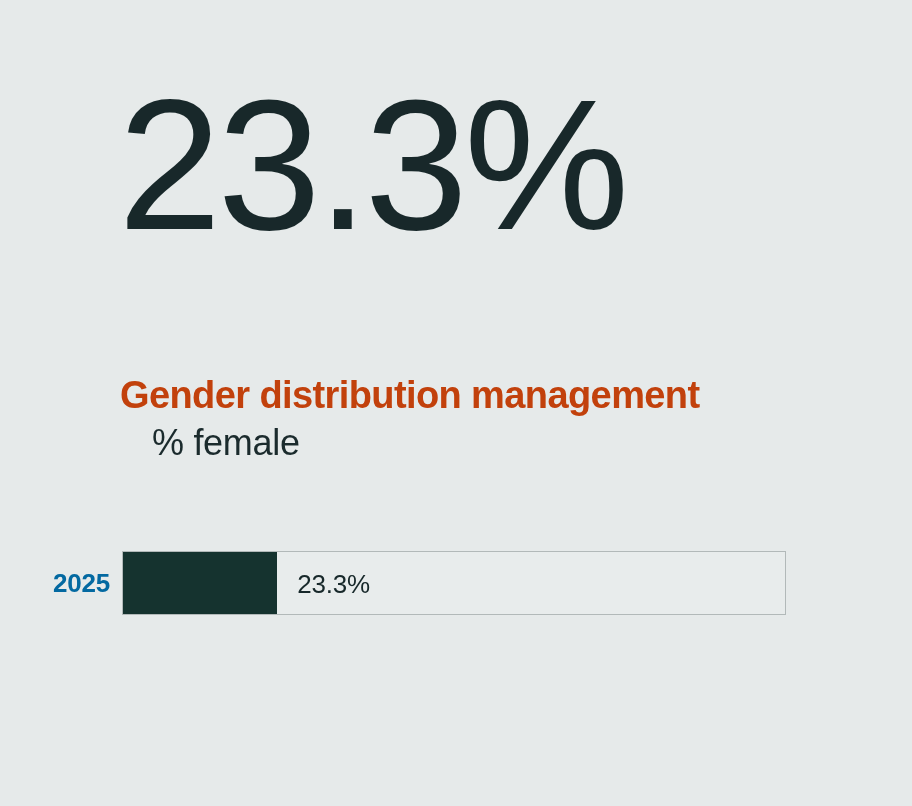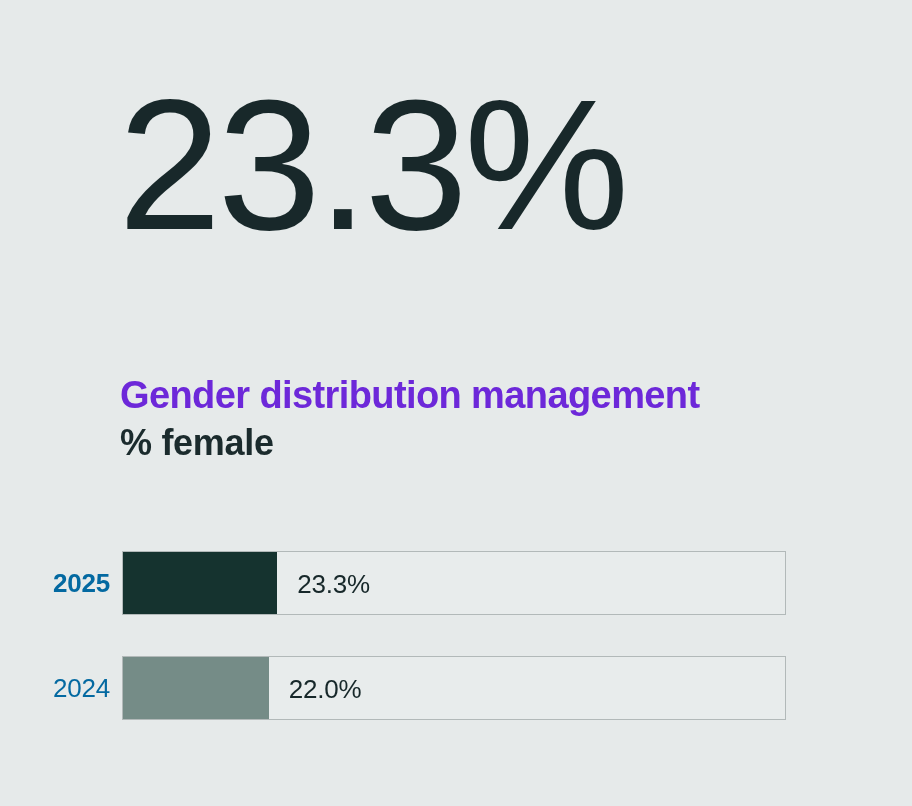--- a/index.html
+++ b/index.html
@@ -40,30 +40,31 @@
     position: absolute;
     left: 120px;
     top: 374px;
     width: 700px;
   }
   .chart-title {
     font-size: 38px;
     font-weight: 700;
     line-height: 1.12;
     letter-spacing: -0.6px;
-    color: #6d28d9;
+    color: #c2410c;
     white-space: nowrap;
   }
   .chart-subtitle {
     font-size: 36px;
-    font-weight: 700;
+    font-weight: 400;
     line-height: 1.2;
     letter-spacing: -0.3px;
     color: #1b2b2d;
     margin-top: 4px;
+    margin-left: 32px;
   }
 
   
   .bars {
     position: absolute;
     left: 0;
     top: 551px;
     width: 912px;
   }
   .bar-row {
@@ -135,22 +136,15 @@
   <div class="bars">
 
     <div class="bar-row">
       <div class="bar-label is-current">2025</div>
       <div class="bar-track">
         <div class="bar-fill" style="width: 23.3%; background: rgb(21, 51, 47);"></div>
         <div class="bar-value" style="left: calc(23.3% + 20px);">23.3%</div>
       </div>
     </div>
 
-    <div class="bar-row">
-      <div class="bar-label">2024</div>
-      <div class="bar-track">
-        <div class="bar-fill" style="width: 22%; background: rgb(117, 140, 135);"></div>
-        <div class="bar-value" style="left: calc(22% + 20px);">22.0%</div>
-      </div>
-    </div>
 
   </div>
 </div>
 
 </body></html>

